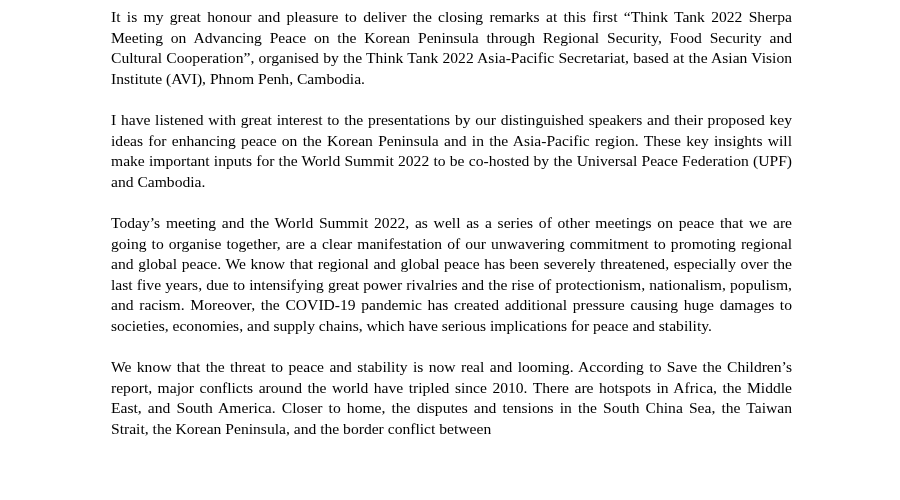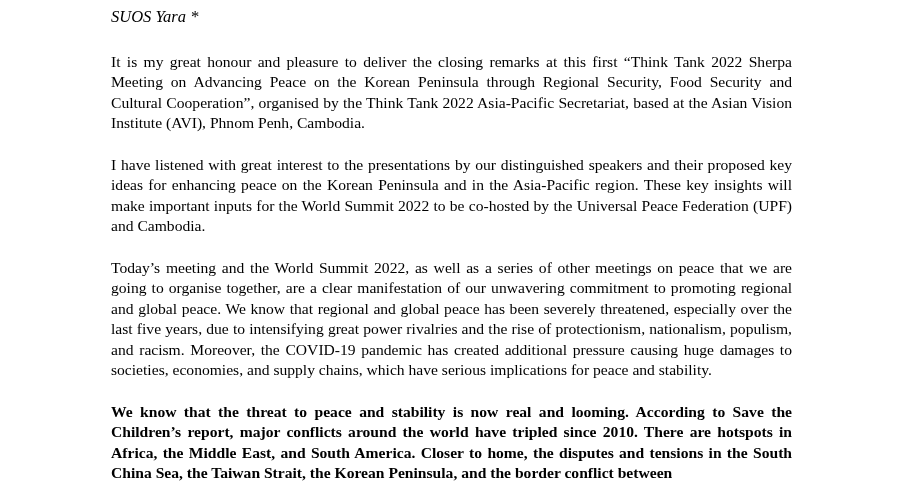--- a/index.html
+++ b/index.html
@@ -33,27 +33,25 @@
     font-size: 16.5px;
     margin: 0 0 24px 0;
     text-align: left;
   }
   .para {
     margin: 0 0 21px 0;
     text-align: justify;
   }
   .para:last-child {
     margin-bottom: 1px;
-    font-weight: bold;
   }
 </style>
 </head>
 <body>
 
 <div class="page">
   <div class="content">
-    <p class="author-line">SUOS Yara *</p>
     <p class="para">It is my great honour and pleasure to deliver the closing remarks at this first “Think Tank 2022 Sherpa Meeting on Advancing Peace on the Korean Peninsula through Regional Security, Food Security and Cultural Cooperation”, organised by the Think Tank 2022 Asia-Pacific Secretariat, based at the Asian Vision Institute (AVI), Phnom Penh, Cambodia.</p>
     <p class="para">I have listened with great interest to the presentations by our distinguished speakers and their proposed key ideas for enhancing peace on the Korean Peninsula and in the Asia-Pacific region. These key insights will make important inputs for the World Summit 2022 to be co-hosted by the Universal Peace Federation (UPF) and Cambodia.</p>
     <p class="para">Today’s meeting and the World Summit 2022, as well as a series of other meetings on peace that we are going to organise together, are a clear manifestation of our unwavering commitment to promoting regional and global peace. We know that regional and global peace has been severely threatened, especially over the last five years, due to intensifying great power rivalries and the rise of protectionism, nationalism, populism, and racism. Moreover, the COVID-19 pandemic has created additional pressure causing huge damages to societies, economies, and supply chains, which have serious implications for peace and stability.</p>
     <p class="para">We know that the threat to peace and stability is now real and looming. According to Save the Children’s report, major conflicts around the world have tripled since 2010. There are hotspots in Africa, the Middle East, and South America. Closer to home, the disputes and tensions in the South China Sea, the Taiwan Strait, the Korean Peninsula, and the border conflict between</p>
   </div>
 </div>
 
 </body></html>

